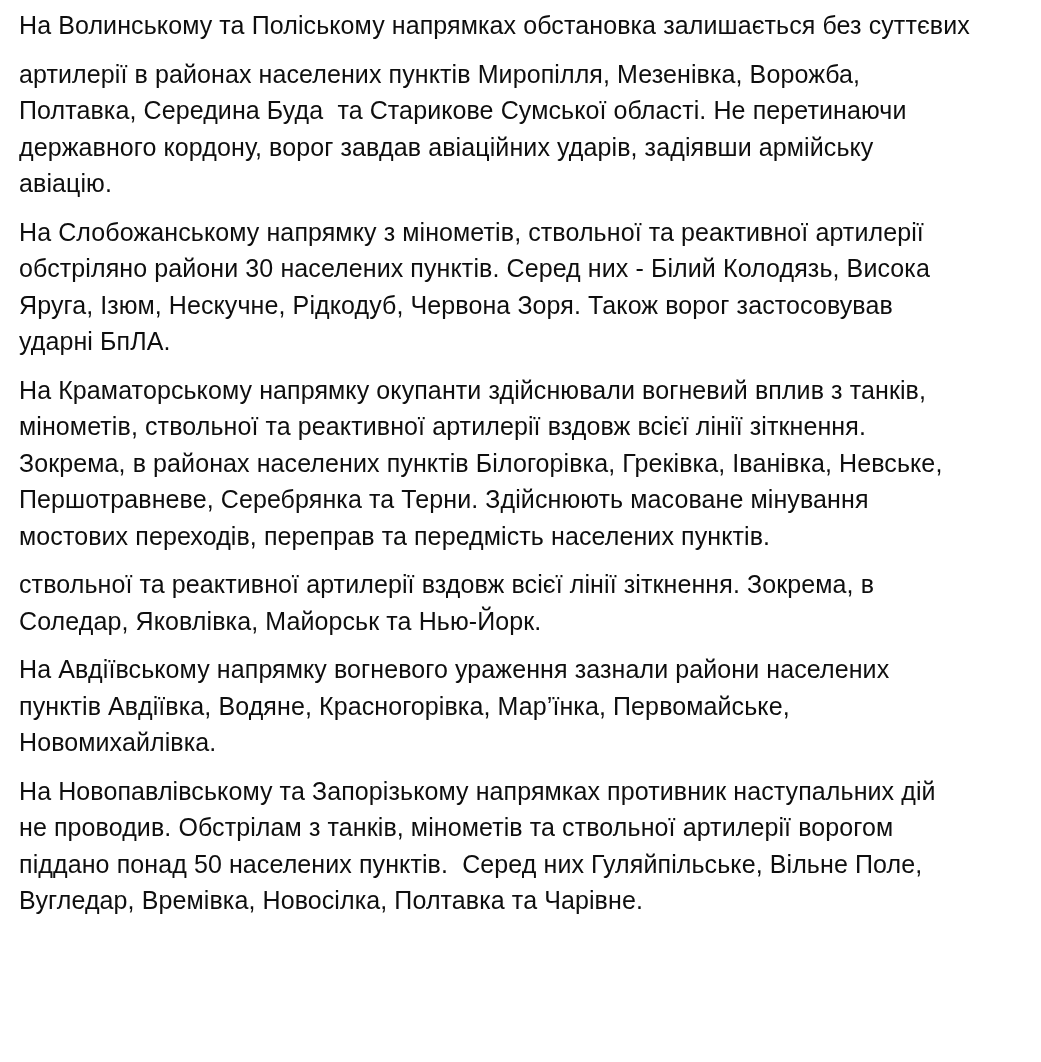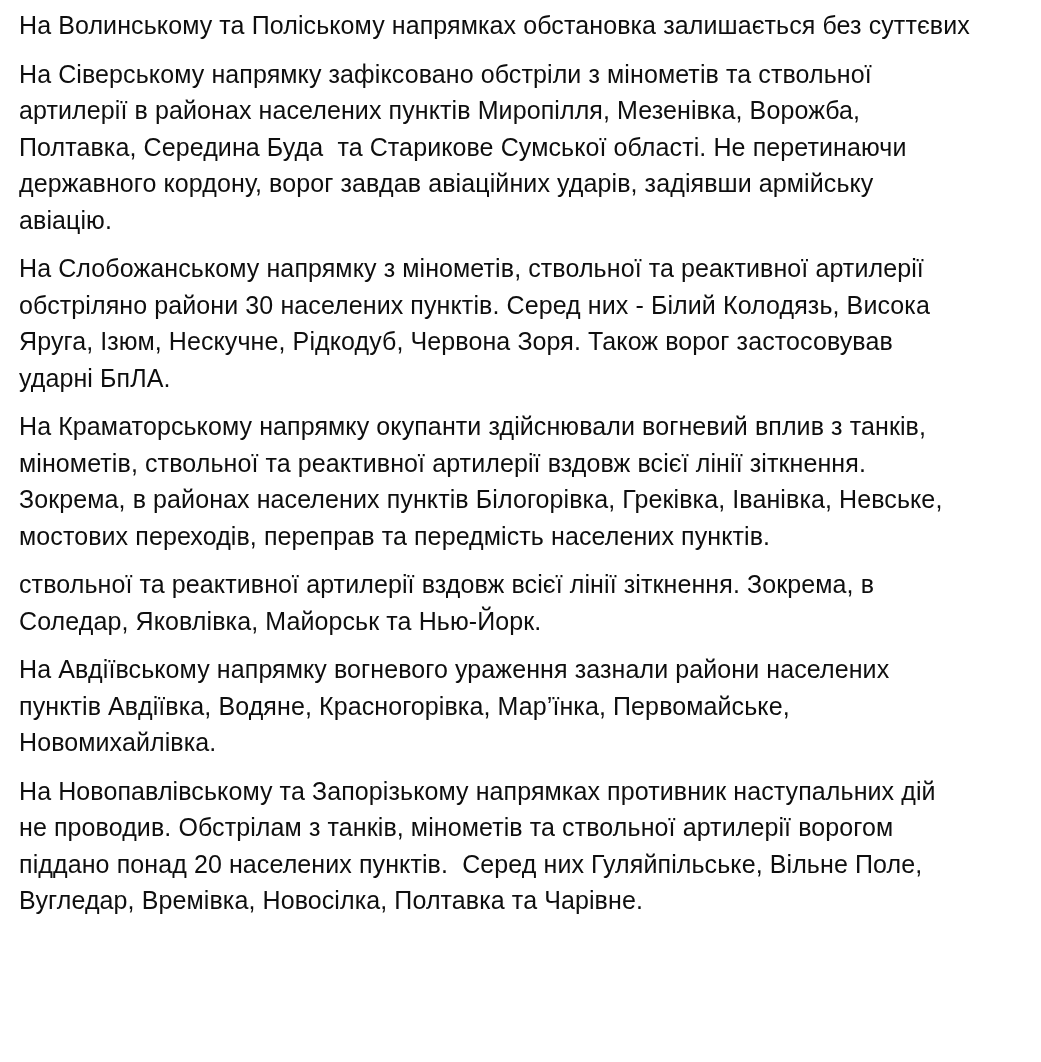--- a/index.html
+++ b/index.html
@@ -35,52 +35,52 @@
 </head>
 <body>
 
 <main class="report">
 
   <p class="para">
     <span class="line">На Волинському та Поліському напрямках обстановка залишається без суттєвих</span>
   </p>
 
   <p class="para">
-    <span class="line">На Сіверському напрямку зафіксовано обстріли з мінометів та ствольної</span>
     <span class="line">артилерії в районах населених пунктів Миропілля, Мезенівка, Ворожба,</span>
     <span class="line">Полтавка, Середина Буда  та Старикове Сумської області. Не перетинаючи</span>
     <span class="line">державного кордону, ворог завдав авіаційних ударів, задіявши армійську</span>
     <span class="line">авіацію.</span>
   </p>
 
   <p class="para">
     <span class="line">На Слобожанському напрямку з мінометів, ствольної та реактивної артилерії</span>
     <span class="line">обстріляно райони 30 населених пунктів. Серед них - Білий Колодязь, Висока</span>
     <span class="line">Яруга, Ізюм, Нескучне, Рідкодуб, Червона Зоря. Також ворог застосовував</span>
     <span class="line">ударні БпЛА.</span>
   </p>
 
   <p class="para">
     <span class="line">На Краматорському напрямку окупанти здійснювали вогневий вплив з танків,</span>
     <span class="line">мінометів, ствольної та реактивної артилерії вздовж всієї лінії зіткнення.</span>
     <span class="line">Зокрема, в районах населених пунктів Білогорівка, Греківка, Іванівка, Невське,</span>
+    <span class="line">Першотравневе, Серебрянка та Терни. Здійснюють масоване мінування</span>
     <span class="line">мостових переходів, переправ та передмість населених пунктів.</span>
   </p>
 
   <p class="para">
     <span class="line">ствольної та реактивної артилерії вздовж всієї лінії зіткнення. Зокрема, в</span>
     <span class="line">Соледар, Яковлівка, Майорськ та Нью-Йорк.</span>
   </p>
 
   <p class="para">
     <span class="line">На Авдіївському напрямку вогневого ураження зазнали райони населених</span>
     <span class="line">пунктів Авдіївка, Водяне, Красногорівка, Мар’їнка, Первомайське,</span>
     <span class="line">Новомихайлівка.</span>
   </p>
 
   <p class="para">
     <span class="line">На Новопавлівському та Запорізькому напрямках противник наступальних дій</span>
     <span class="line">не проводив. Обстрілам з танків, мінометів та ствольної артилерії ворогом</span>
-    <span class="line">піддано понад 20 населених пунктів.  Серед них Гуляйпільське, Вільне Поле,</span>
+    <span class="line">піддано понад 50 населених пунктів.  Серед них Гуляйпільське, Вільне Поле,</span>
     <span class="line">Вугледар, Времівка, Новосілка, Полтавка та Чарівне.</span>
   </p>
 
 </main>
 
 </body></html>

